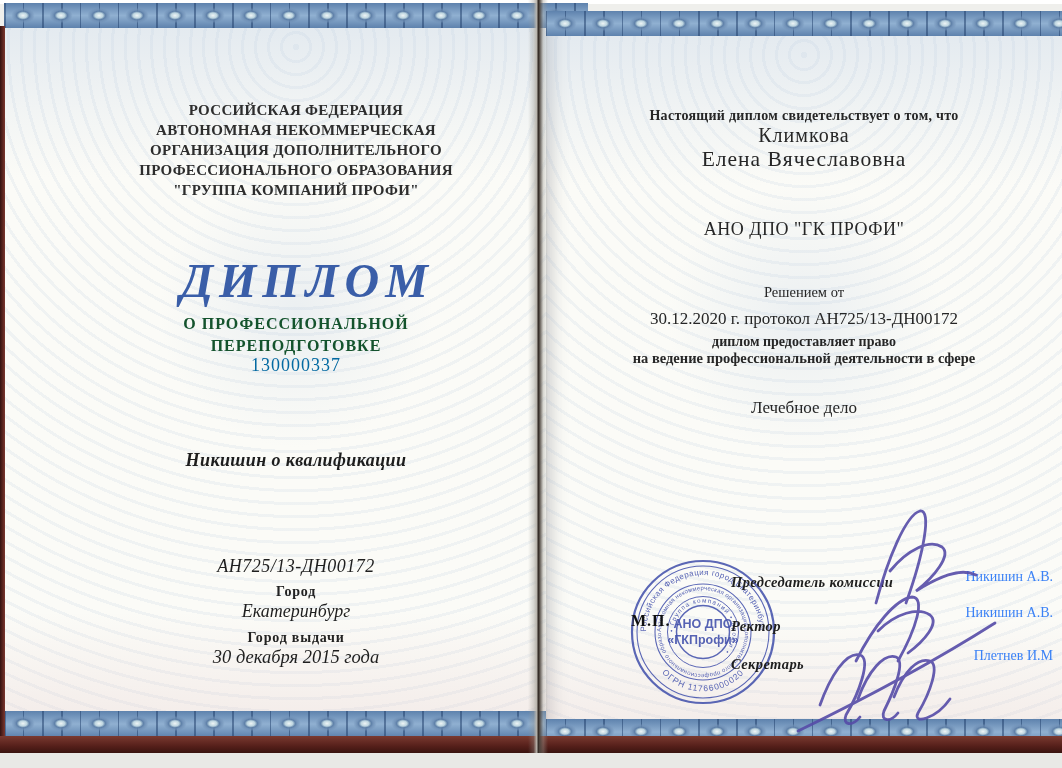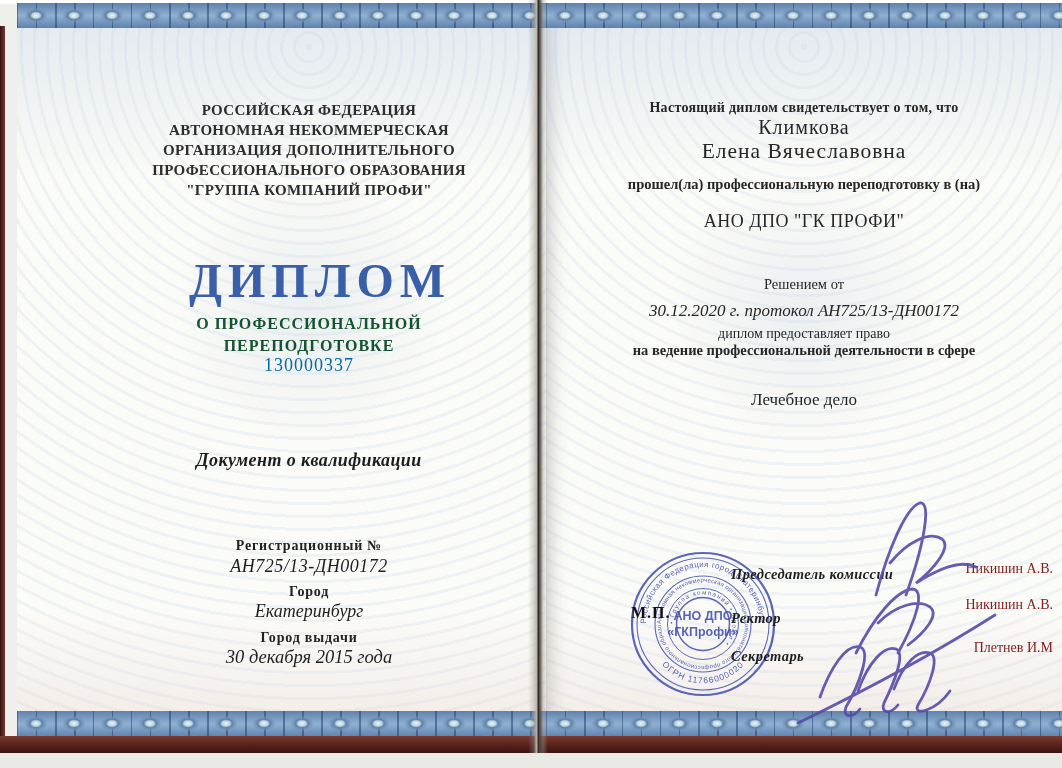--- a/index.html
+++ b/index.html
@@ -7,22 +7,22 @@
     background:linear-gradient(#ffffff,#ffffff 4px,#efefec 4px);
     font-family:"Liberation Serif","DejaVu Serif",serif;}
   
   .cover-left{position:absolute;left:0;top:26px;bottom:15px;width:5px;z-index:5;
     background:linear-gradient(to right,#331210,#5c2620 55%,#7a362e);}
   .cover-bottom{position:absolute;left:0;right:0;bottom:15px;height:17px;z-index:5;
     background:linear-gradient(to bottom,#7a3a30,#551f1a 60%,#3a1410);}
   .scan-bottom{position:absolute;left:0;right:0;bottom:0;height:15px;background:#e9e9e6;z-index:6;}
   
   .page{position:absolute;top:3px;height:734px;background:#fbfbf7;}
-  .page-left{left:17px;width:584px;box-shadow:inset -16px 0 20px -14px rgba(55,55,65,.38);}
-  .page-right{left:546px;width:516px;box-shadow:inset 16px 0 20px -14px rgba(55,55,65,.32);}
+  .page-left{left:4px;width:584px;box-shadow:inset -16px 0 20px -14px rgba(55,55,65,.38);}
+  .page-right{left:546px;width:516px;box-shadow:inset 16px 0 20px -14px rgba(55,55,65,.32);margin-top:8px;}
   .texture{position:absolute;inset:0;pointer-events:none;
     background:
       linear-gradient(to bottom,rgba(183,202,226,.40),rgba(183,202,226,.12) 115px,rgba(183,202,226,0) 175px),
       linear-gradient(to top,rgba(228,206,206,.38),rgba(228,206,206,0) 125px),
       radial-gradient(circle 190px at 50% 42%,rgba(172,193,220,.20),rgba(172,193,220,0) 72%),
       repeating-radial-gradient(circle at 50% 6%,rgba(138,168,204,.10) 0 3px,rgba(138,168,204,0) 3px 13px);}
   
   .band{position:absolute;left:0;right:0;height:25px;
     background-color:#7b9cc0;
     background-image:
@@ -33,45 +33,45 @@
     background-size:38px 25px,38px 25px,auto,auto;}
   .band-top{top:0}
   .band-bottom{bottom:0;height:26px}
   
   .spine{position:absolute;left:528px;top:0;width:20px;bottom:15px;z-index:7;
     background:linear-gradient(to right,rgba(125,122,115,0) 0%,rgba(150,148,140,.35) 28%,#b9b5ad 44%,#2e2621 51%,#4b433c 56%,rgba(160,158,150,.4) 76%,rgba(160,158,150,0) 100%);}
   
   .c{position:absolute;left:0;right:0;text-align:center;color:#262626;}
   
   .org{top:97px;font-size:15px;font-weight:700;line-height:20px;letter-spacing:.3px;color:#2d2d2d;}
-  .title{top:250px;font-size:48px;font-weight:700;letter-spacing:6px;padding-left:22px;color:#3a5ea8;}
+  .title{top:250px;font-size:48px;font-weight:700;letter-spacing:6px;padding-left:22px;color:#3a5ea8;font-style:italic;}
   .subtitle{top:310px;font-size:16px;font-weight:700;letter-spacing:1px;line-height:22px;color:#14532d;}
   .dnum{top:352px;font-size:18px;letter-spacing:1px;color:#0369a1;}
   .qual{top:447px;font-size:18px;font-weight:700;font-style:italic;letter-spacing:.4px;color:#1d1d1d;}
   .lp-label{font-size:14px;font-weight:700;letter-spacing:.8px;color:#222;}
   .lp-value{font-size:18px;color:#1f1f1f;font-style:italic;}
   .reg-label{top:535px}.reg-value{top:553px;letter-spacing:.5px}
   .city-label{top:581px}.city-value{top:598px}
   .date-label{top:627px}.date-value{top:644px;font-size:18.5px}
   
   .stmt{top:97px;font-size:14px;font-weight:700;letter-spacing:.3px;}
   .surname{top:113px;font-size:20px;letter-spacing:1px;}
   .fullname{top:136px;font-size:21.5px;letter-spacing:1px;}
   .training{top:173px;font-size:14.5px;font-weight:700;}
   .inst{top:208px;font-size:18px;letter-spacing:.5px;}
   .dec-label{top:273px;font-size:14.5px;font-weight:400;}
-  .dec-details{top:298px;font-size:17px;font-style:italic;}
-  .grants1{top:323px;font-size:14px;font-weight:400;}
+  .dec-details{top:298px;font-size:17px;}
+  .grants1{top:323px;font-size:14px;font-weight:700;}
   .grants2{top:339px;font-size:14.5px;font-weight:700;}
   .field{top:387px;font-size:17px;}
   .seal-svg{position:absolute;left:82px;top:546px;z-index:2;}
   .mp{position:absolute;left:85px;top:601px;font-size:16px;font-weight:700;color:#101010;z-index:3;letter-spacing:1px;}
   .role{position:absolute;left:185px;font-size:14.5px;font-weight:700;font-style:italic;letter-spacing:.4px;color:#1e1e1e;z-index:3;}
   .role-0{top:563px}.role-1{top:607px}.role-2{top:645px}
-  .sname{position:absolute;right:9px;font-size:14px;color:#7f1d1d;text-align:right;z-index:3;}
+  .sname{position:absolute;right:9px;font-size:14px;color:#3b82f6;text-align:right;z-index:3;}
   .sname-0{top:558px}.sname-1{top:594px}.sname-2{top:637px}
   .sig-svg{position:absolute;left:244px;top:492px;z-index:4;pointer-events:none;}
 </style>
 </head>
 <body>
 
 <div class="canvas">
 
   <div class="cover-left"></div>
   <div class="cover-bottom"></div>
@@ -89,39 +89,37 @@
       <div>ПРОФЕССИОНАЛЬНОГО ОБРАЗОВАНИЯ</div>
       <div>"ГРУППА КОМПАНИЙ ПРОФИ"</div>
     </div>
 
     <div class="c title">ДИПЛОМ</div>
     <div class="c subtitle">
       <div>О ПРОФЕССИОНАЛЬНОЙ</div>
       <div>ПЕРЕПОДГОТОВКЕ</div>
     </div>
     <div class="c dnum">130000337</div>
-    <div class="c qual">Документ о квалификации</div>
+    <div class="c qual">Никишин о квалификации</div>
 
-    <div class="c lp-label reg-label">Регистрационный №</div>
     <div class="c lp-value reg-value">АН725/13-ДН00172</div>
     <div class="c lp-label city-label">Город</div>
     <div class="c lp-value city-value">Екатеринбург</div>
     <div class="c lp-label date-label">Город выдачи</div>
     <div class="c lp-value date-value">30 декабря 2015 года</div>
   </div>
 
   <div class="page page-right">
     <div class="texture"></div>
     <div class="band band-top"></div>
     <div class="band band-bottom"></div>
 
     <div class="c stmt">Настоящий диплом свидетельствует о том, что</div>
     <div class="c surname">Климкова</div>
     <div class="c fullname">Елена Вячеславовна</div>
-    <div class="c training">прошел(ла) профессиональную переподготовку в (на)</div>
     <div class="c inst">АНО ДПО "ГК ПРОФИ"</div>
     <div class="c dec-label">Решением от</div>
     <div class="c dec-details">30.12.2020 г. протокол АН725/13-ДН00172</div>
     <div class="c grants1">диплом предоставляет право</div>
     <div class="c grants2">на ведение профессиональной деятельности в сфере</div>
     <div class="c field">Лечебное дело</div>
 
     <svg class="seal-svg" width="150" height="150" viewBox="0 0 150 150">
       <g stroke="#4553ad" fill="none" opacity="0.88">
         <circle cx="75" cy="75" r="71" stroke-width="2.2"></circle>

